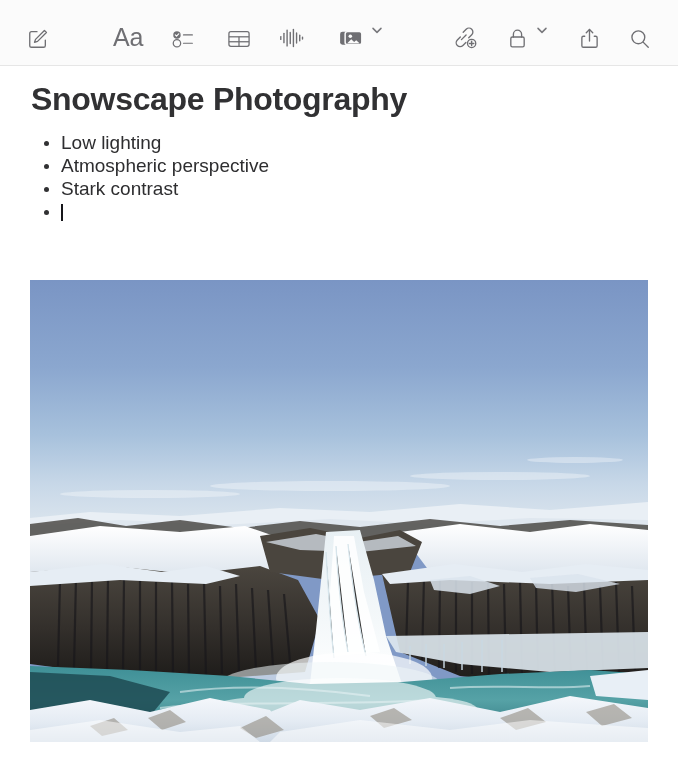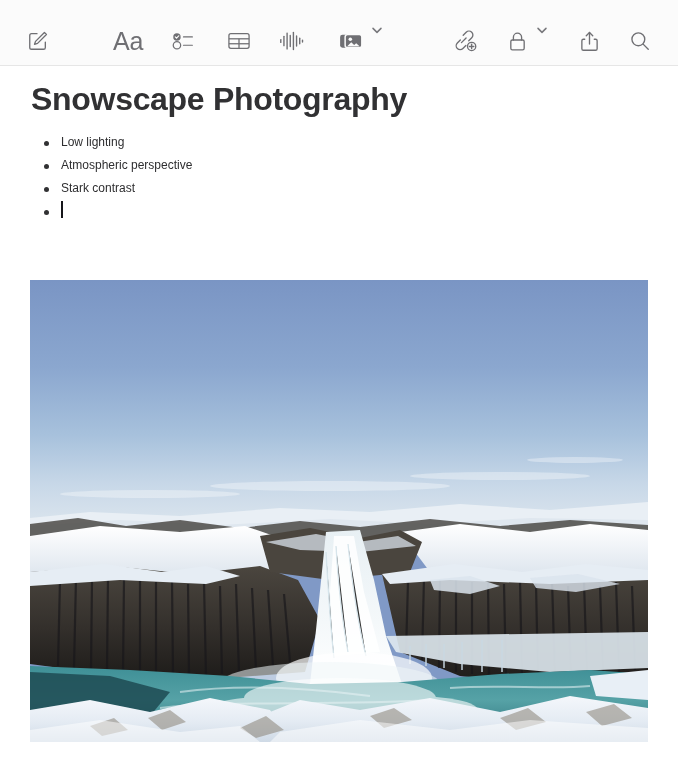--- a/index.html
+++ b/index.html
@@ -29,24 +29,24 @@
     position: absolute;
     left: 0; top: 0;
     width: 678px;
     height: 66px;
     background: #fbfbfb;
     border-bottom: 1px solid #e6e6e6;
     box-sizing: border-box;
   }
   .tb-btn {
     position: absolute;
-    top: 22px;
+    top: 12px;
     height: 38px;
     display: flex;
-    align-items: center;
+    align-items: flex-end;
     justify-content: center;
     color: #6f6f73;
     cursor: default;
   }
   .tb-btn svg { display: block; }
   .aa-label {
     font-size: 25px;
     font-weight: 400;
     color: #6f6f73;
     letter-spacing: -0.2px;
@@ -85,21 +85,21 @@
     left: 31px;
     top: 64px;
     margin: 0;
     padding: 0;
     list-style: none;
     width: 560px;
   }
   #bullet-list li {
     position: relative;
     padding-left: 30px;
-    font-size: 12px;
+    font-size: 19px;
     line-height: 23px;
     color: #2e2e30;
     white-space: nowrap;
   }
   #bullet-list li::before {
     content: "";
     position: absolute;
     left: 13px;
     top: 10px;
     width: 5px;

